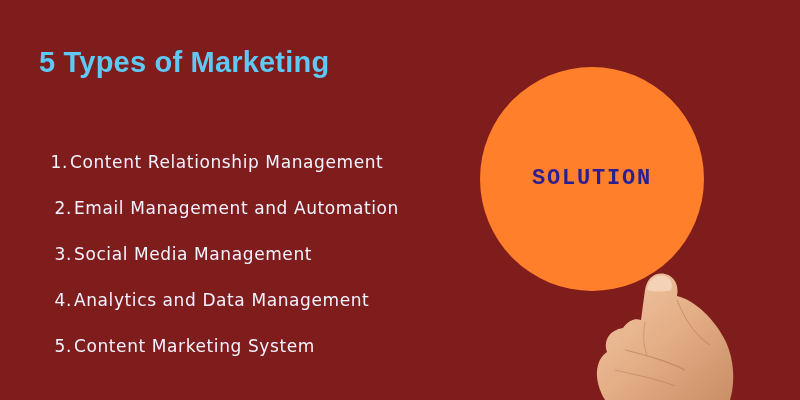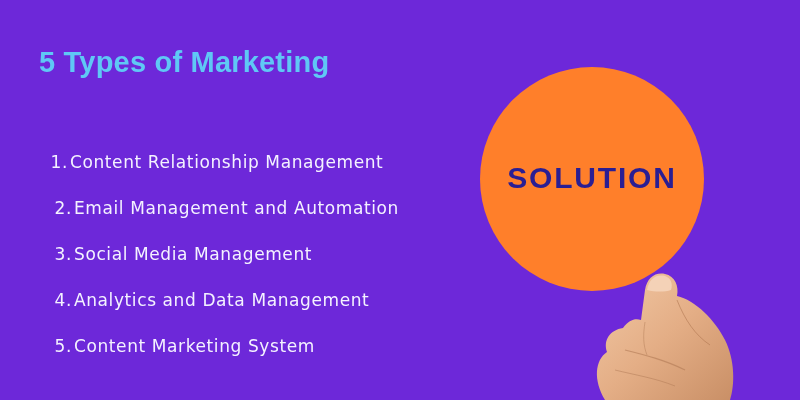--- a/index.html
+++ b/index.html
@@ -1,20 +1,20 @@
 <!DOCTYPE html>
 <html><head>
 <meta charset="utf-8">
 <style>
   html, body { margin: 0; padding: 0; }
   body { width: 800px; height: 400px; overflow: hidden; }
   .canvas {
     position: relative;
     width: 800px; height: 400px;
-    background: #6d28d9;
+    background: #7f1d1d;
     overflow: hidden;
     font-family: "Liberation Sans", sans-serif;
   }
   .title {
     position: absolute;
     left: 39px; top: 40px;
     margin: 0;
     color: #5FC8F5;
     font-family: "Liberation Sans", sans-serif;
     font-weight: bold;
@@ -51,23 +51,23 @@
   .circle {
     position: absolute;
     left: 480px; top: 67px;
     width: 224px; height: 224px;
     border-radius: 50%;
     background: #FF7F2A;
     display: flex; align-items: center; justify-content: center;
   }
   .circle-text {
     color: #2A1E93;
-    font-family: Liberation Sans, sans-serif;
+    font-family: Liberation Mono, monospace;
     font-weight: bold;
-    font-size: 30px;
+    font-size: 22px;
     letter-spacing: 1.8px;
     margin-top: -2px;
   }
   .hand {
     position: absolute;
     left: 585px; top: 260px;
     width: 160px; height: 140px;
   }
 </style>
 </head>

